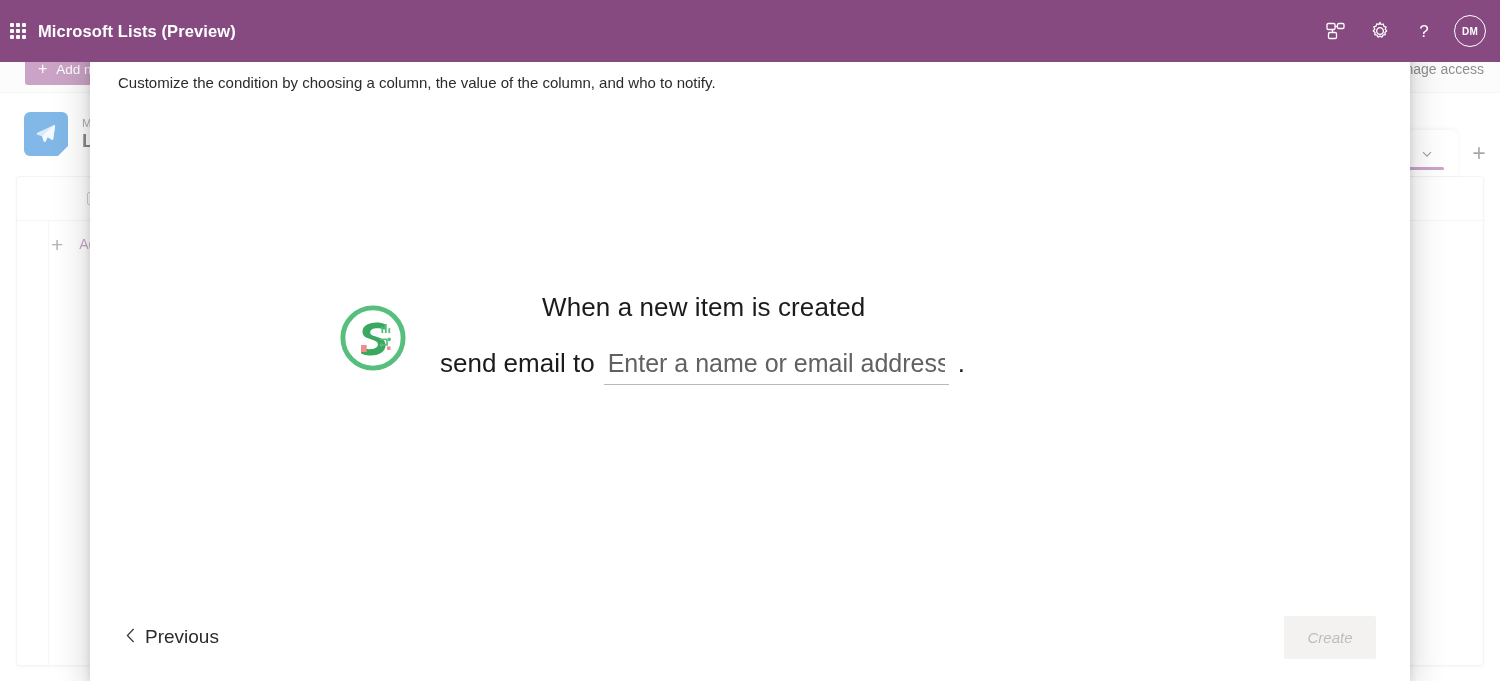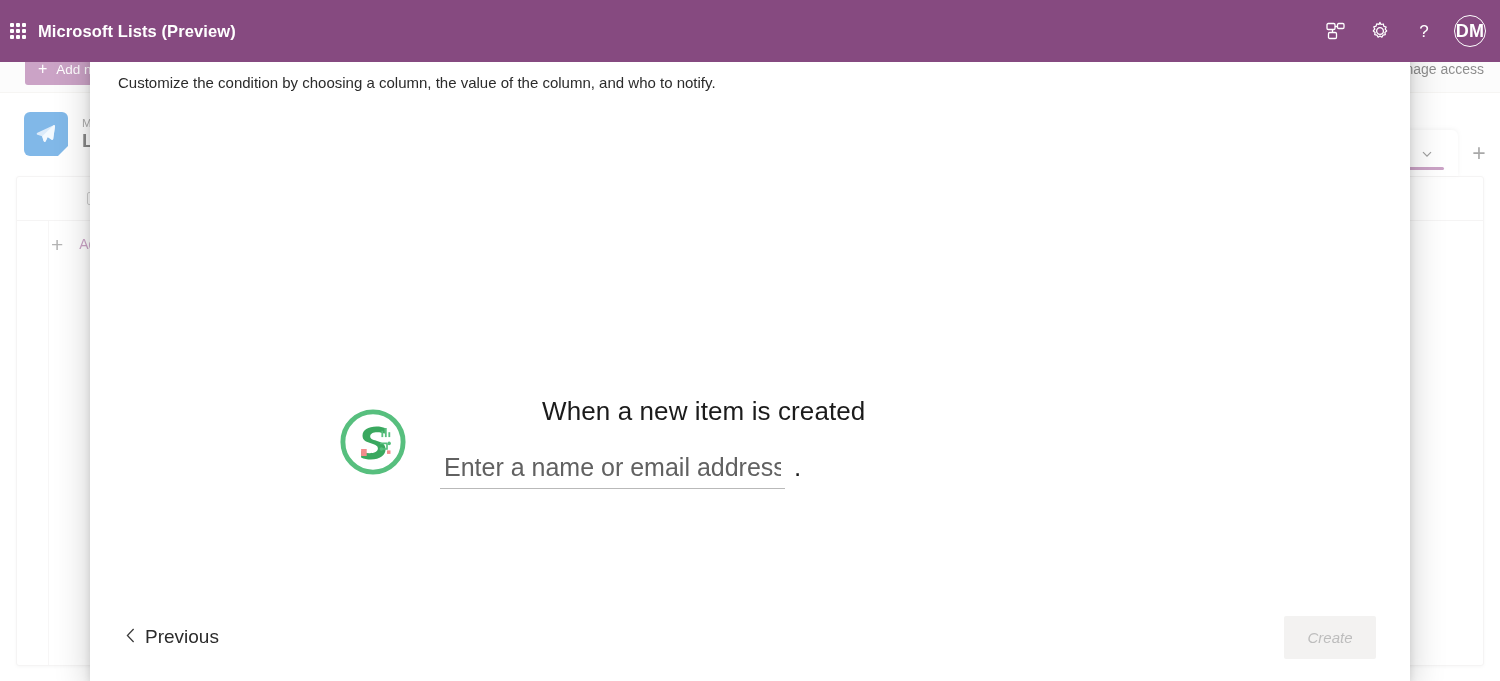--- a/index.html
+++ b/index.html
@@ -58,21 +58,21 @@
     color: #fff;
     cursor: pointer;
     border-radius: 2px;
   }
   .sbtn svg { display: block; }
   #avatar {
     width: 32px; height: 32px;
     border-radius: 50%;
     border: 1.5px solid #ffffff;
     color: #ffffff;
-    font-size: 18px;
+    font-size: 10px;
     font-weight: bold;
     display: flex; align-items: center; justify-content: center;
     cursor: pointer;
     margin-left: 4px;
     letter-spacing: .3px;
   }
 
   
   #command-bar {
     position: absolute; top: 46px; left: 0;
@@ -265,21 +265,21 @@
     width: 32px; height: 32px;
     display: flex; align-items: center; justify-content: center;
     cursor: pointer;
     color: #3a3a3a;
   }
 
   #dialog-body {
     flex: 1 1 auto;
     position: relative;
     display: flex;
-    align-items: center;
+    align-items: flex-start;
     justify-content: center;
     padding-top: 200px;
   }
   #rule-builder {
     position: relative;
     font-size: 0;
     width: 620px;
   }
   #rule-line-1 {
     font-size: 26px;
@@ -432,20 +432,21 @@
         <path d="M60 52h10M70 52v8h-8" fill="none" stroke="#57bf7e" stroke-width="2.4"></path>
         <circle cx="73" cy="52" r="2.6" fill="#57bf7e"></circle>
         <circle cx="62" cy="60" r="2.6" fill="#57bf7e"></circle>
         <rect x="33" y="60" width="8" height="10" fill="#f38b8b"></rect>
         <rect x="70" y="62" width="5" height="5" fill="#f38b8b"></rect>
       </svg>
 
       <div id="rule-line-1">When a new item is created</div>
 
       <div id="rule-line-2">
+        <span>send email to</span>
         <input id="recipient-input" type="text" placeholder="Enter a name or email address" style="">
         <span id="rule-period">.</span>
       </div>
     </div>
   </div>
 
   <div id="dialog-foot">
     <button id="previous-btn">
       <span>
         <svg width="9" height="15" viewBox="0 0 9 15" aria-hidden="true">

